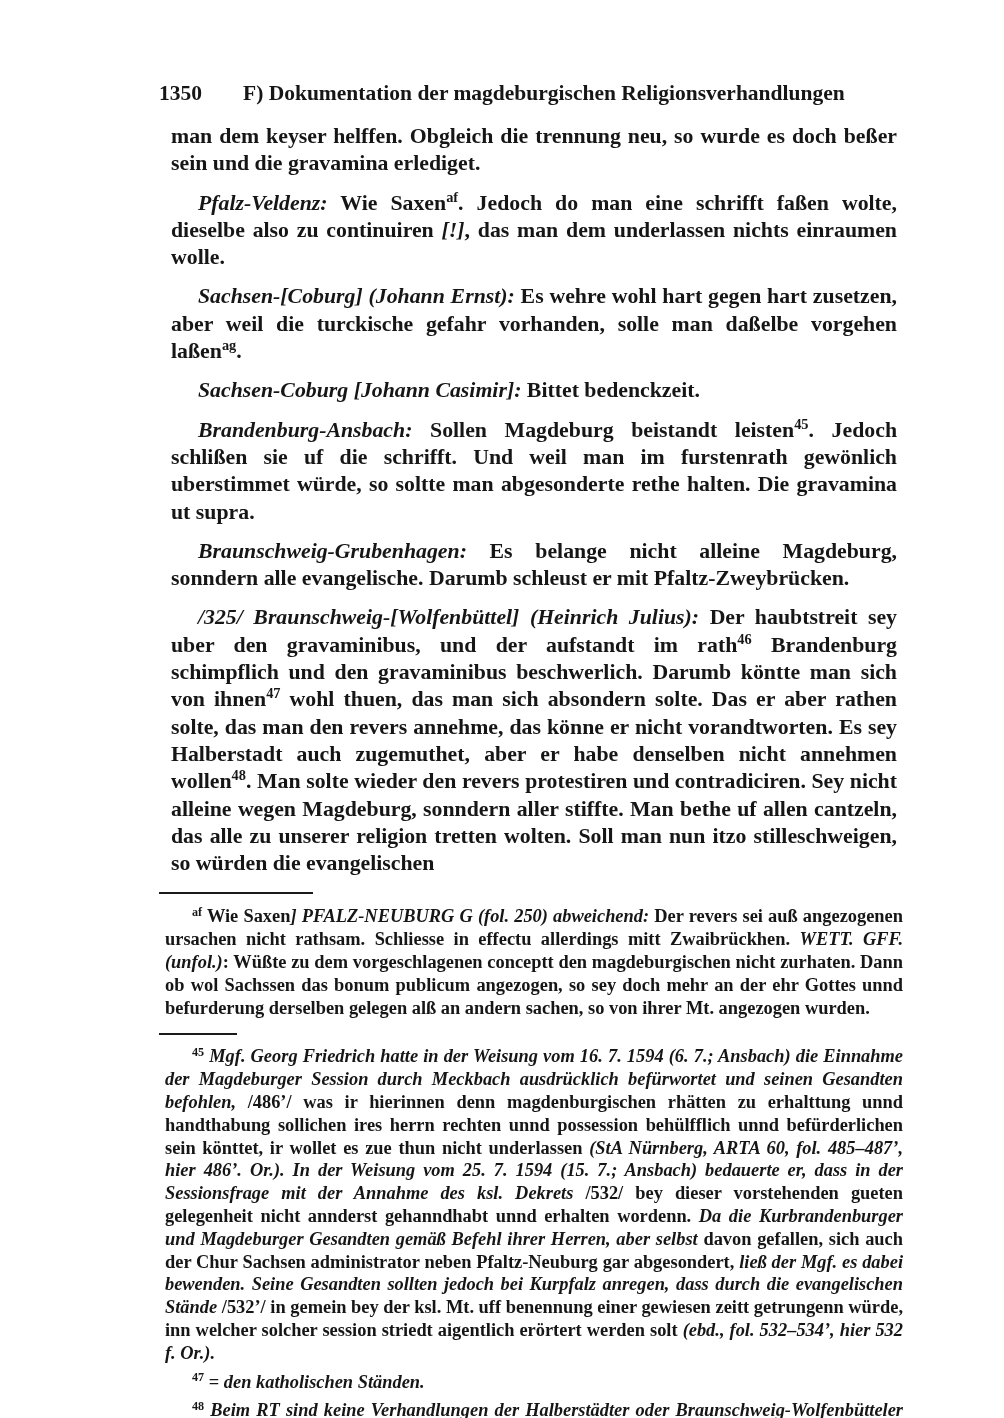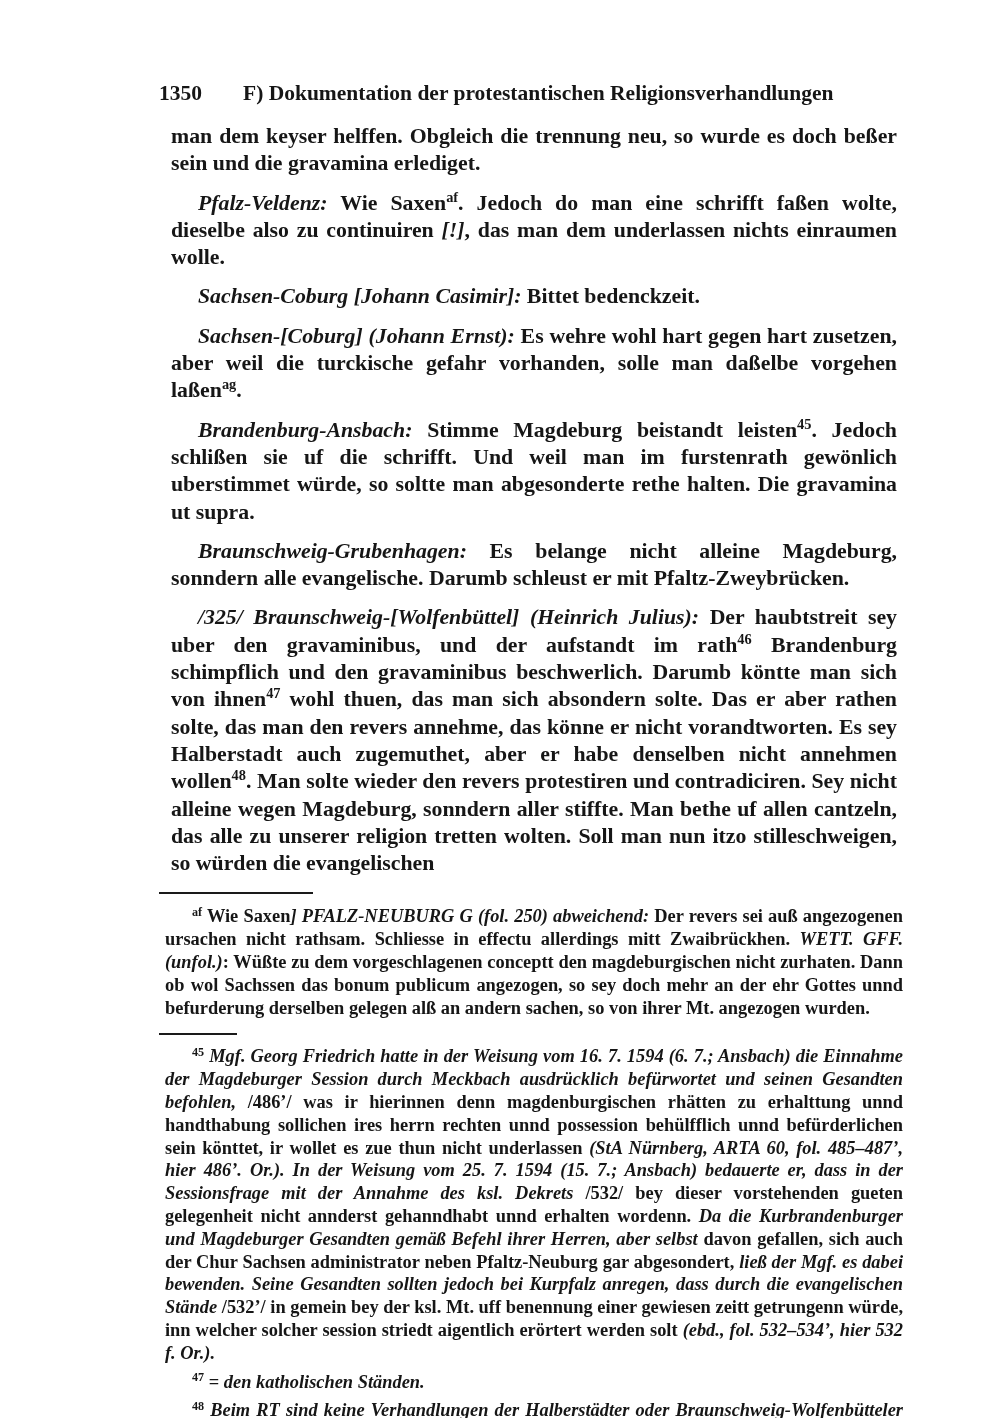--- a/index.html
+++ b/index.html
@@ -56,29 +56,29 @@
   }
 </style>
 </head>
 <body>
 
 <div class="page">
   <div class="column">
 
     <header class="running-head">
       <span class="pagenum">1350</span>
-      <span class="headtitle">F) Dokumentation der protestantischen Religionsverhandlungen</span>
+      <span class="headtitle">F) Dokumentation der magdeburgischen Religionsverhandlungen</span>
     </header>
 
     <main class="body-text">
         <p><span>man dem keyser helffen. Obgleich die trennung neu, so wurde es doch beßer sein und die gravamina erlediget.</span></p>
         <p class="indent"><span class="it">Pfalz-Veldenz:</span><span> Wie Saxen</span><sup>af</sup><span>. Jedoch do man eine schrifft faßen wolte, dieselbe also zu continuiren </span><span class="it">[!]</span><span>, das man dem underlassen nichts einraumen wolle.</span></p>
+        <p class="indent"><span class="it">Sachsen-[Coburg] (Johann Ernst):</span><span> Es wehre wohl hart gegen hart zusetzen, aber weil die turckische gefahr vorhanden, solle man daßelbe vorgehen laßen</span><sup>ag</sup><span>.</span></p>
         <p class="indent"><span class="it">Sachsen-Coburg [Johann Casimir]:</span><span> Bittet bedenckzeit.</span></p>
-        <p class="indent"><span class="it">Sachsen-[Coburg] (Johann Ernst):</span><span> Es wehre wohl hart gegen hart zusetzen, aber weil die turckische gefahr vorhanden, solle man daßelbe vorgehen laßen</span><sup>ag</sup><span>.</span></p>
-        <p class="indent"><span class="it">Brandenburg-Ansbach:</span><span> Stimme Magdeburg beistandt leisten</span><sup>45</sup><span>. Jedoch schlißen sie uf die schrifft. Und weil man im furstenrath gewönlich uberstimmet würde, so soltte man abgesonderte rethe halten. Die gravamina ut supra.</span></p>
+        <p class="indent"><span class="it">Brandenburg-Ansbach:</span><span> Sollen Magdeburg beistandt leisten</span><sup>45</sup><span>. Jedoch schlißen sie uf die schrifft. Und weil man im furstenrath gewönlich uberstimmet würde, so soltte man abgesonderte rethe halten. Die gravamina ut supra.</span></p>
         <p class="indent"><span class="it">Braunschweig-Grubenhagen:</span><span> Es belange nicht alleine Magdeburg, sonndern alle evangelische. Darumb schleust er mit Pfaltz-Zweybrücken.</span></p>
         <p class="indent"><span class="it">/325/ Braunschweig-[Wolfenbüttel] (Heinrich Julius):</span><span> Der haubtstreit sey uber den gravaminibus, und der aufstandt im rath</span><sup>46</sup><span> Brandenburg schimpflich und den gravaminibus beschwerlich. Darumb köntte man sich von ihnen</span><sup>47</sup><span> wohl thuen, das man sich absondern solte. Das er aber rathen solte, das man den revers annehme, das könne er nicht vorandtworten. Es sey Halberstadt auch zugemuthet, aber er habe denselben nicht annehmen wollen</span><sup>48</sup><span>. Man solte wieder den revers protestiren und contradiciren. Sey nicht alleine wegen Magdeburg, sonndern aller stiffte. Man bethe uf allen cantzeln, das alle zu unserer religion tretten wolten. Soll man nun itzo stilleschweigen, so würden die evangelischen</span></p>
       </main>
 
     <div class="fn-sep fn-sep-1"></div>
 
     <section class="footnotes">
         <p><sup>af</sup><span> Wie Saxen</span><span class="it">] PFALZ-NEUBURG G (fol. 250) abweichend:</span><span> Der revers sei auß angezogenen ursachen nicht rathsam. Schliesse in effectu allerdings mitt Zwaibrückhen. </span><span class="it">WETT. GFF. (unfol.)</span><span>: Wüßte zu dem vorgeschlagenen conceptt den magdeburgischen nicht zurhaten. Dann ob wol Sachssen das bonum publicum angezogen, so sey doch mehr an der ehr Gottes unnd befurderung derselben gelegen alß an andern sachen, so von ihrer Mt. angezogen wurden.</span></p>
       </section>
 

